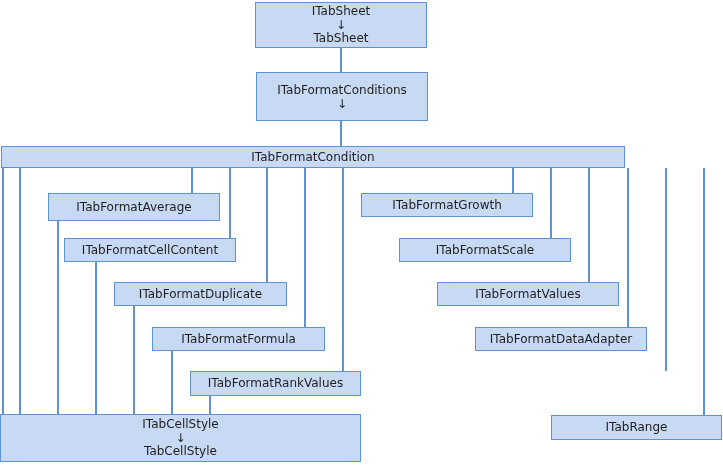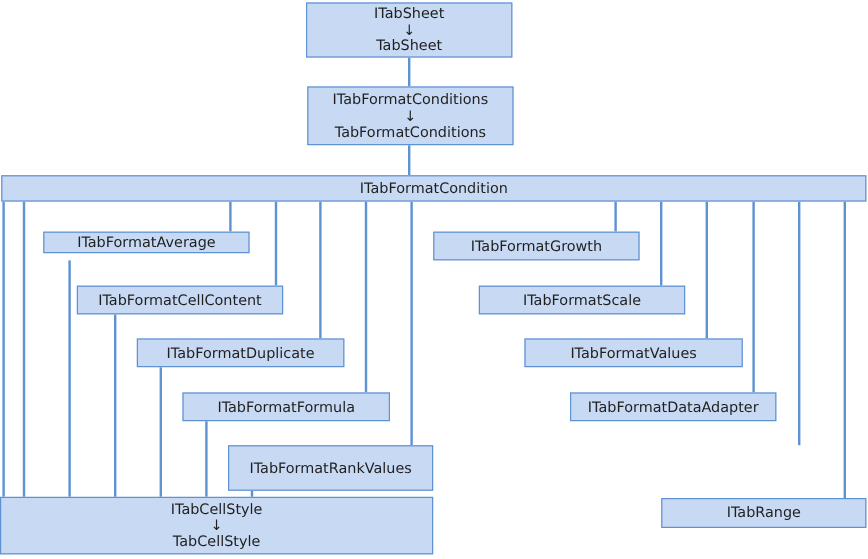--- a/index.html
+++ b/index.html
@@ -62,28 +62,27 @@
 
   <div class="node" style="left:255px;top:2px;width:172px;height:46px">
     <span class="ln">ITabSheet</span>
     <span class="ln arrow">↓</span>
     <span class="ln">TabSheet</span>
   </div>
 
   <div class="node" style="left:256px;top:72px;width:172px;height:49px">
     <span class="ln">ITabFormatConditions</span>
     <span class="ln arrow">↓</span>
-    <span class="ln">TabFormatConditions</span>
   </div>
 
-  <div class="node" style="left:1px;top:146px;width:721px;height:22px">
+  <div class="node" style="left:1px;top:146px;width:624px;height:22px">
     <span class="ln">ITabFormatCondition</span>
   </div>
 
-  <div class="node" style="left:36px;top:193px;width:172px;height:18px">
+  <div class="node" style="left:48px;top:193px;width:172px;height:28px">
     <span class="ln">ITabFormatAverage</span>
   </div>
 
   <div class="node" style="left:361px;top:193px;width:172px;height:24px">
     <span class="ln">ITabFormatGrowth</span>
   </div>
 
   <div class="node" style="left:64px;top:238px;width:172px;height:24px">
     <span class="ln">ITabFormatCellContent</span>
   </div>
@@ -101,21 +100,21 @@
   </div>
 
   <div class="node" style="left:152px;top:327px;width:173px;height:24px">
     <span class="ln">ITabFormatFormula</span>
   </div>
 
   <div class="node" style="left:475px;top:327px;width:172px;height:24px">
     <span class="ln">ITabFormatDataAdapter</span>
   </div>
 
-  <div class="node" style="left:190px;top:371px;width:171px;height:38px">
+  <div class="node" style="left:190px;top:371px;width:171px;height:25px">
     <span class="ln">ITabFormatRankValues</span>
   </div>
 
 
   <div class="node" style="left:551px;top:415px;width:171px;height:25px">
     <span class="ln">ITabRange</span>
   </div>
 
   <div class="node" style="left:0px;top:414px;width:361px;height:48px">
     <span class="ln">ITabCellStyle</span>

